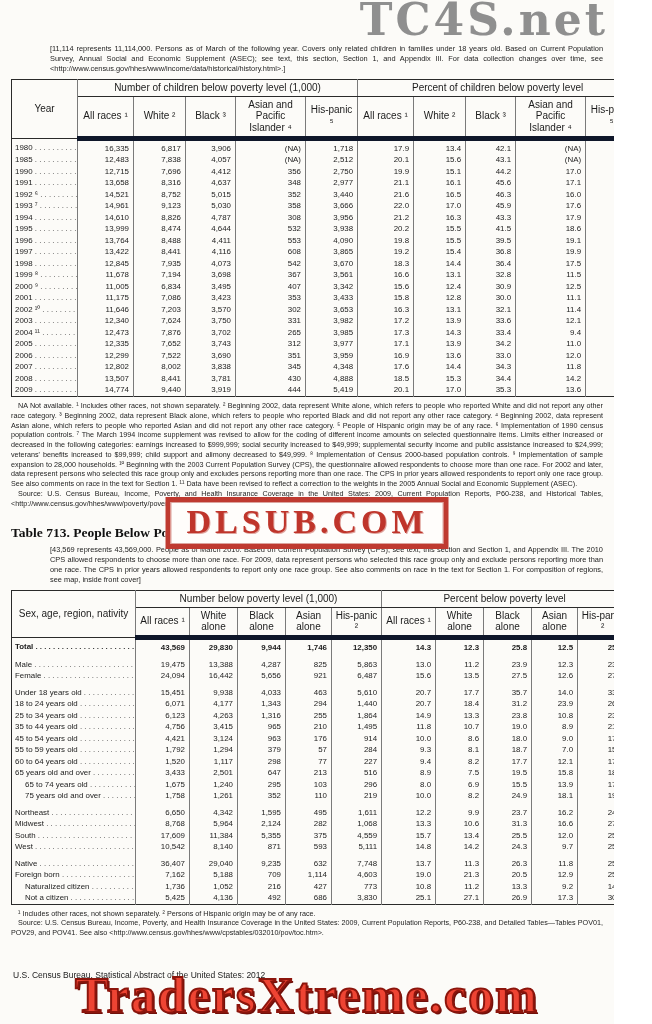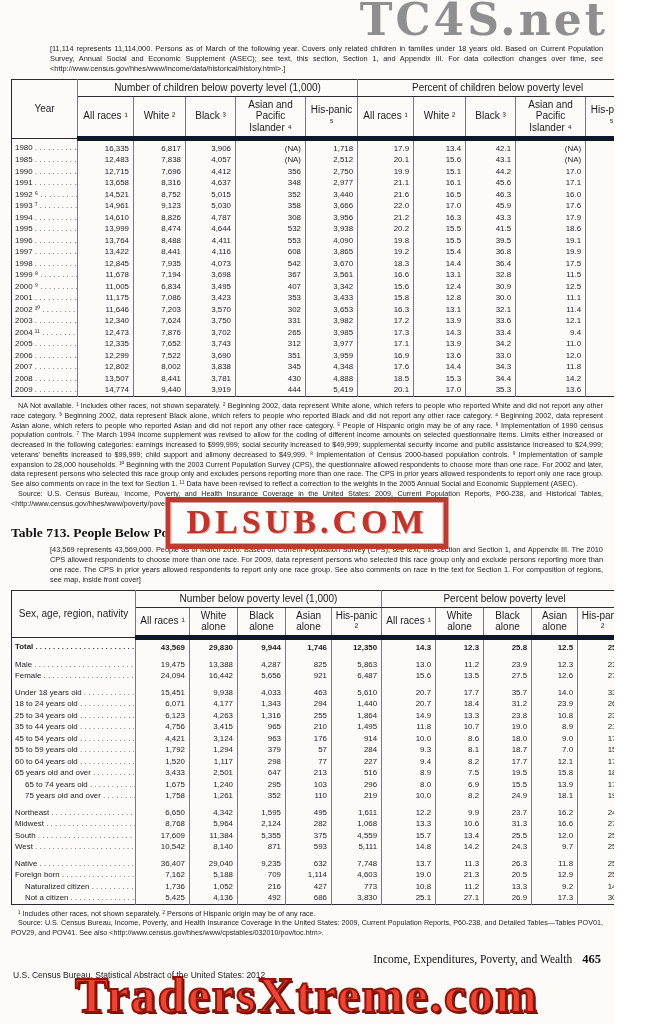--- a/index.html
+++ b/index.html
@@ -706,23 +706,20 @@
             <td class="num">30.2</td>
           </tr>
         </tbody>
     </table>
 
     <p class="fnotes">¹ Includes other races, not shown separately. ² Persons of Hispanic origin may be of any race.</p>
     <p class="src">Source: U.S. Census Bureau, Income, Poverty, and Health Insurance Coverage in the United States: 2009, Current Population Reports, P60-238, and Detailed Tables—Tables POV01, POV29, and POV41. See also &lt;http://www.census.gov/hhes/www/cpstables/032010/pov/toc.htm&gt;.</p>
 
   </div>
 
-  <div class="footer-right">
-    <span>Income, Expenditures, Poverty, and Wealth</span><span class="pageno">465</span>
-  </div>
   <div class="footer-left">U.S. Census Bureau, Statistical Abstract of the United States: 2012</div>
 
   <div class="wm-stamp">
     <span class="wm-stamp-text">DLSUB.COM</span>
   </div>
   <div class="wm-bottom">TradersXtreme.com</div>
 
 </div>
 
 </body></html>

